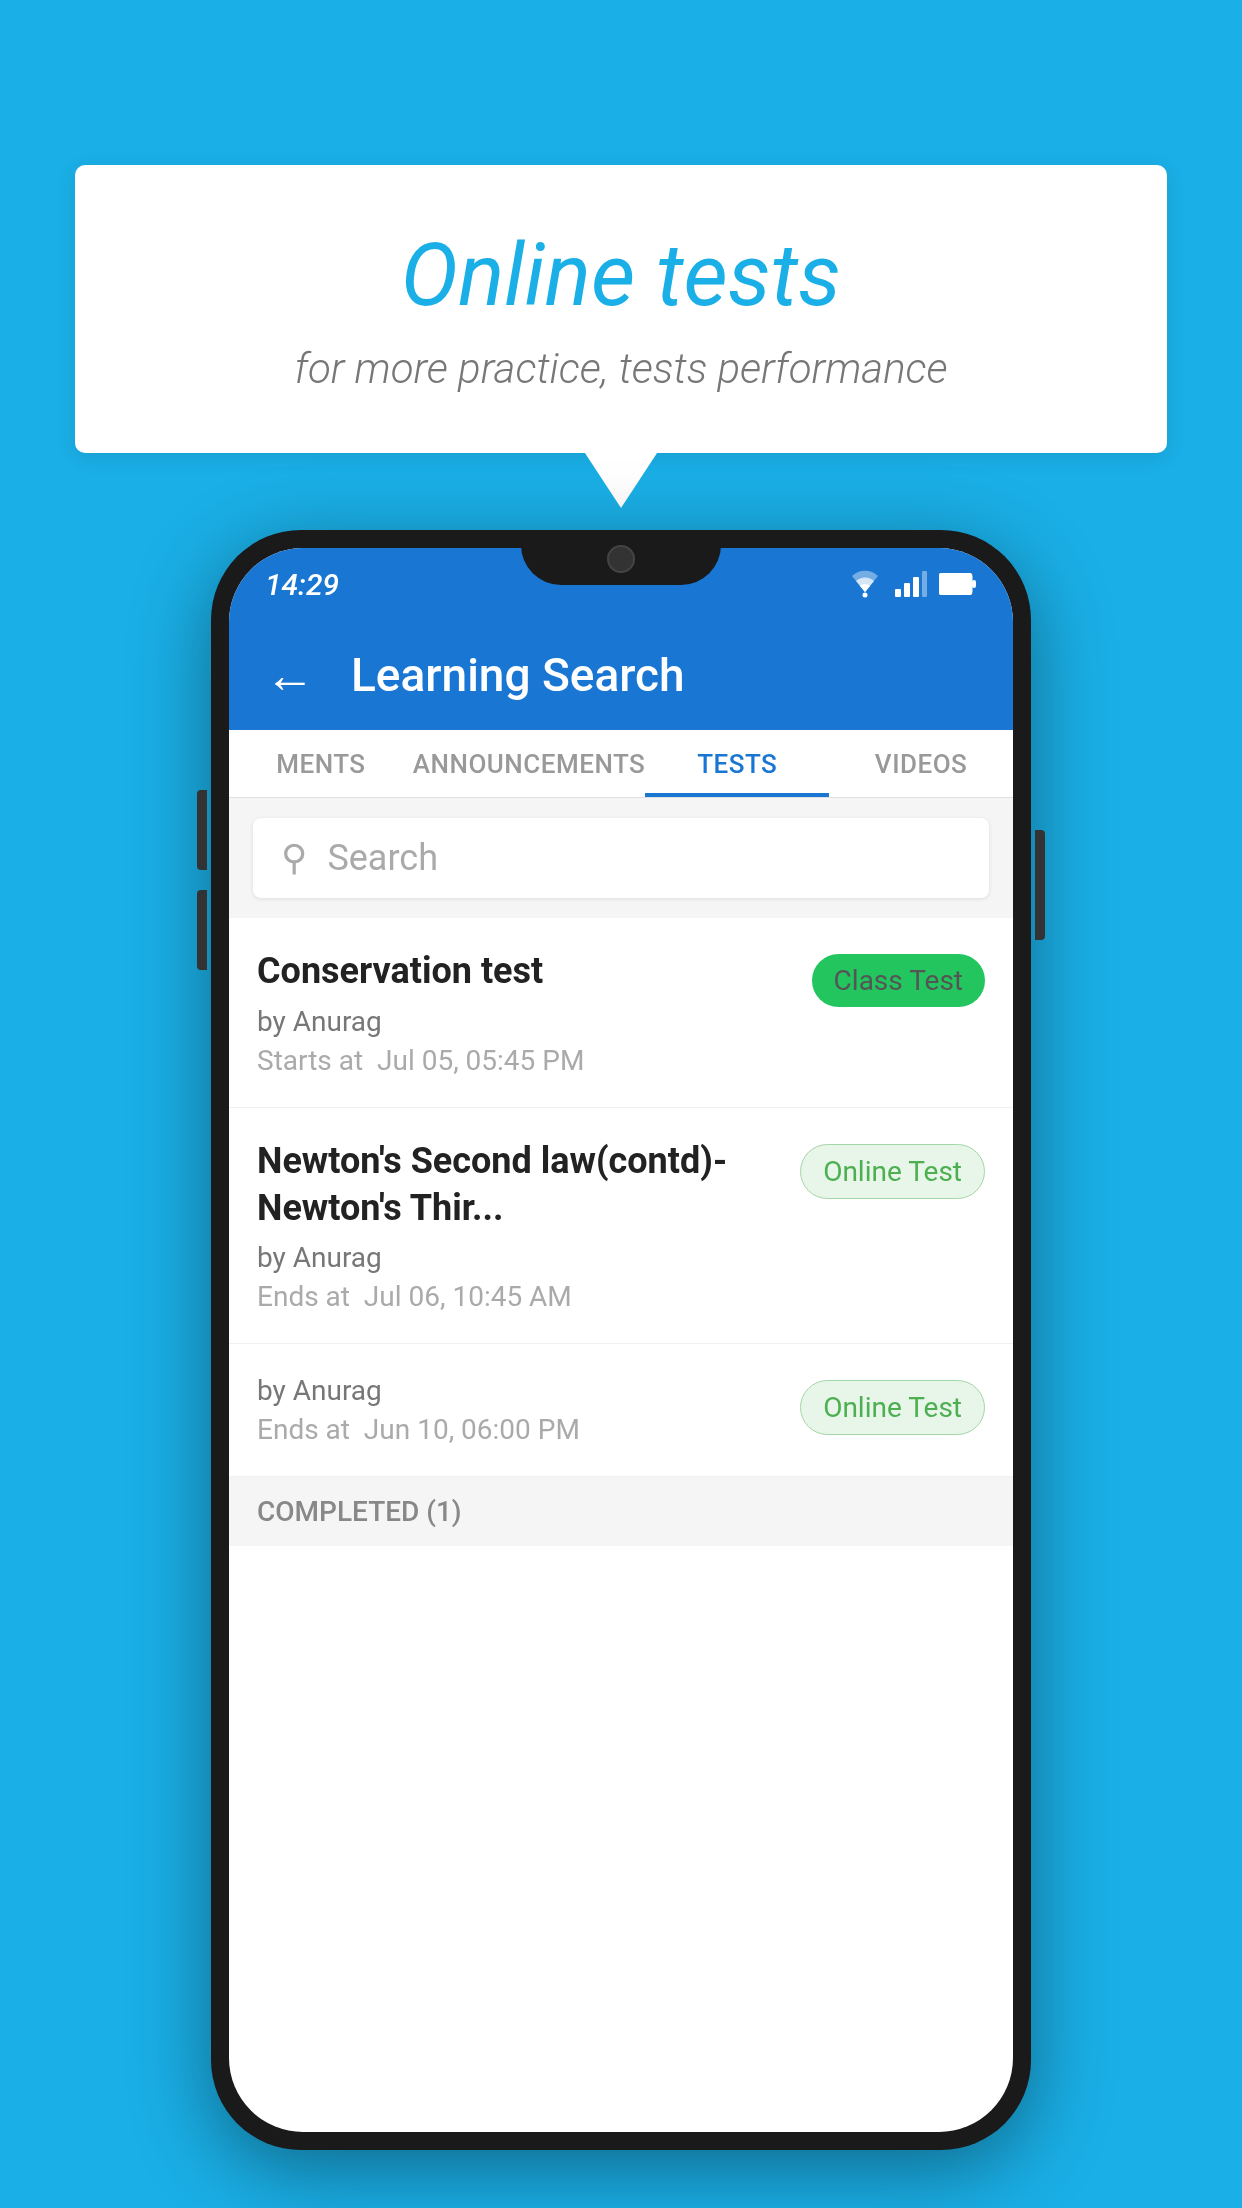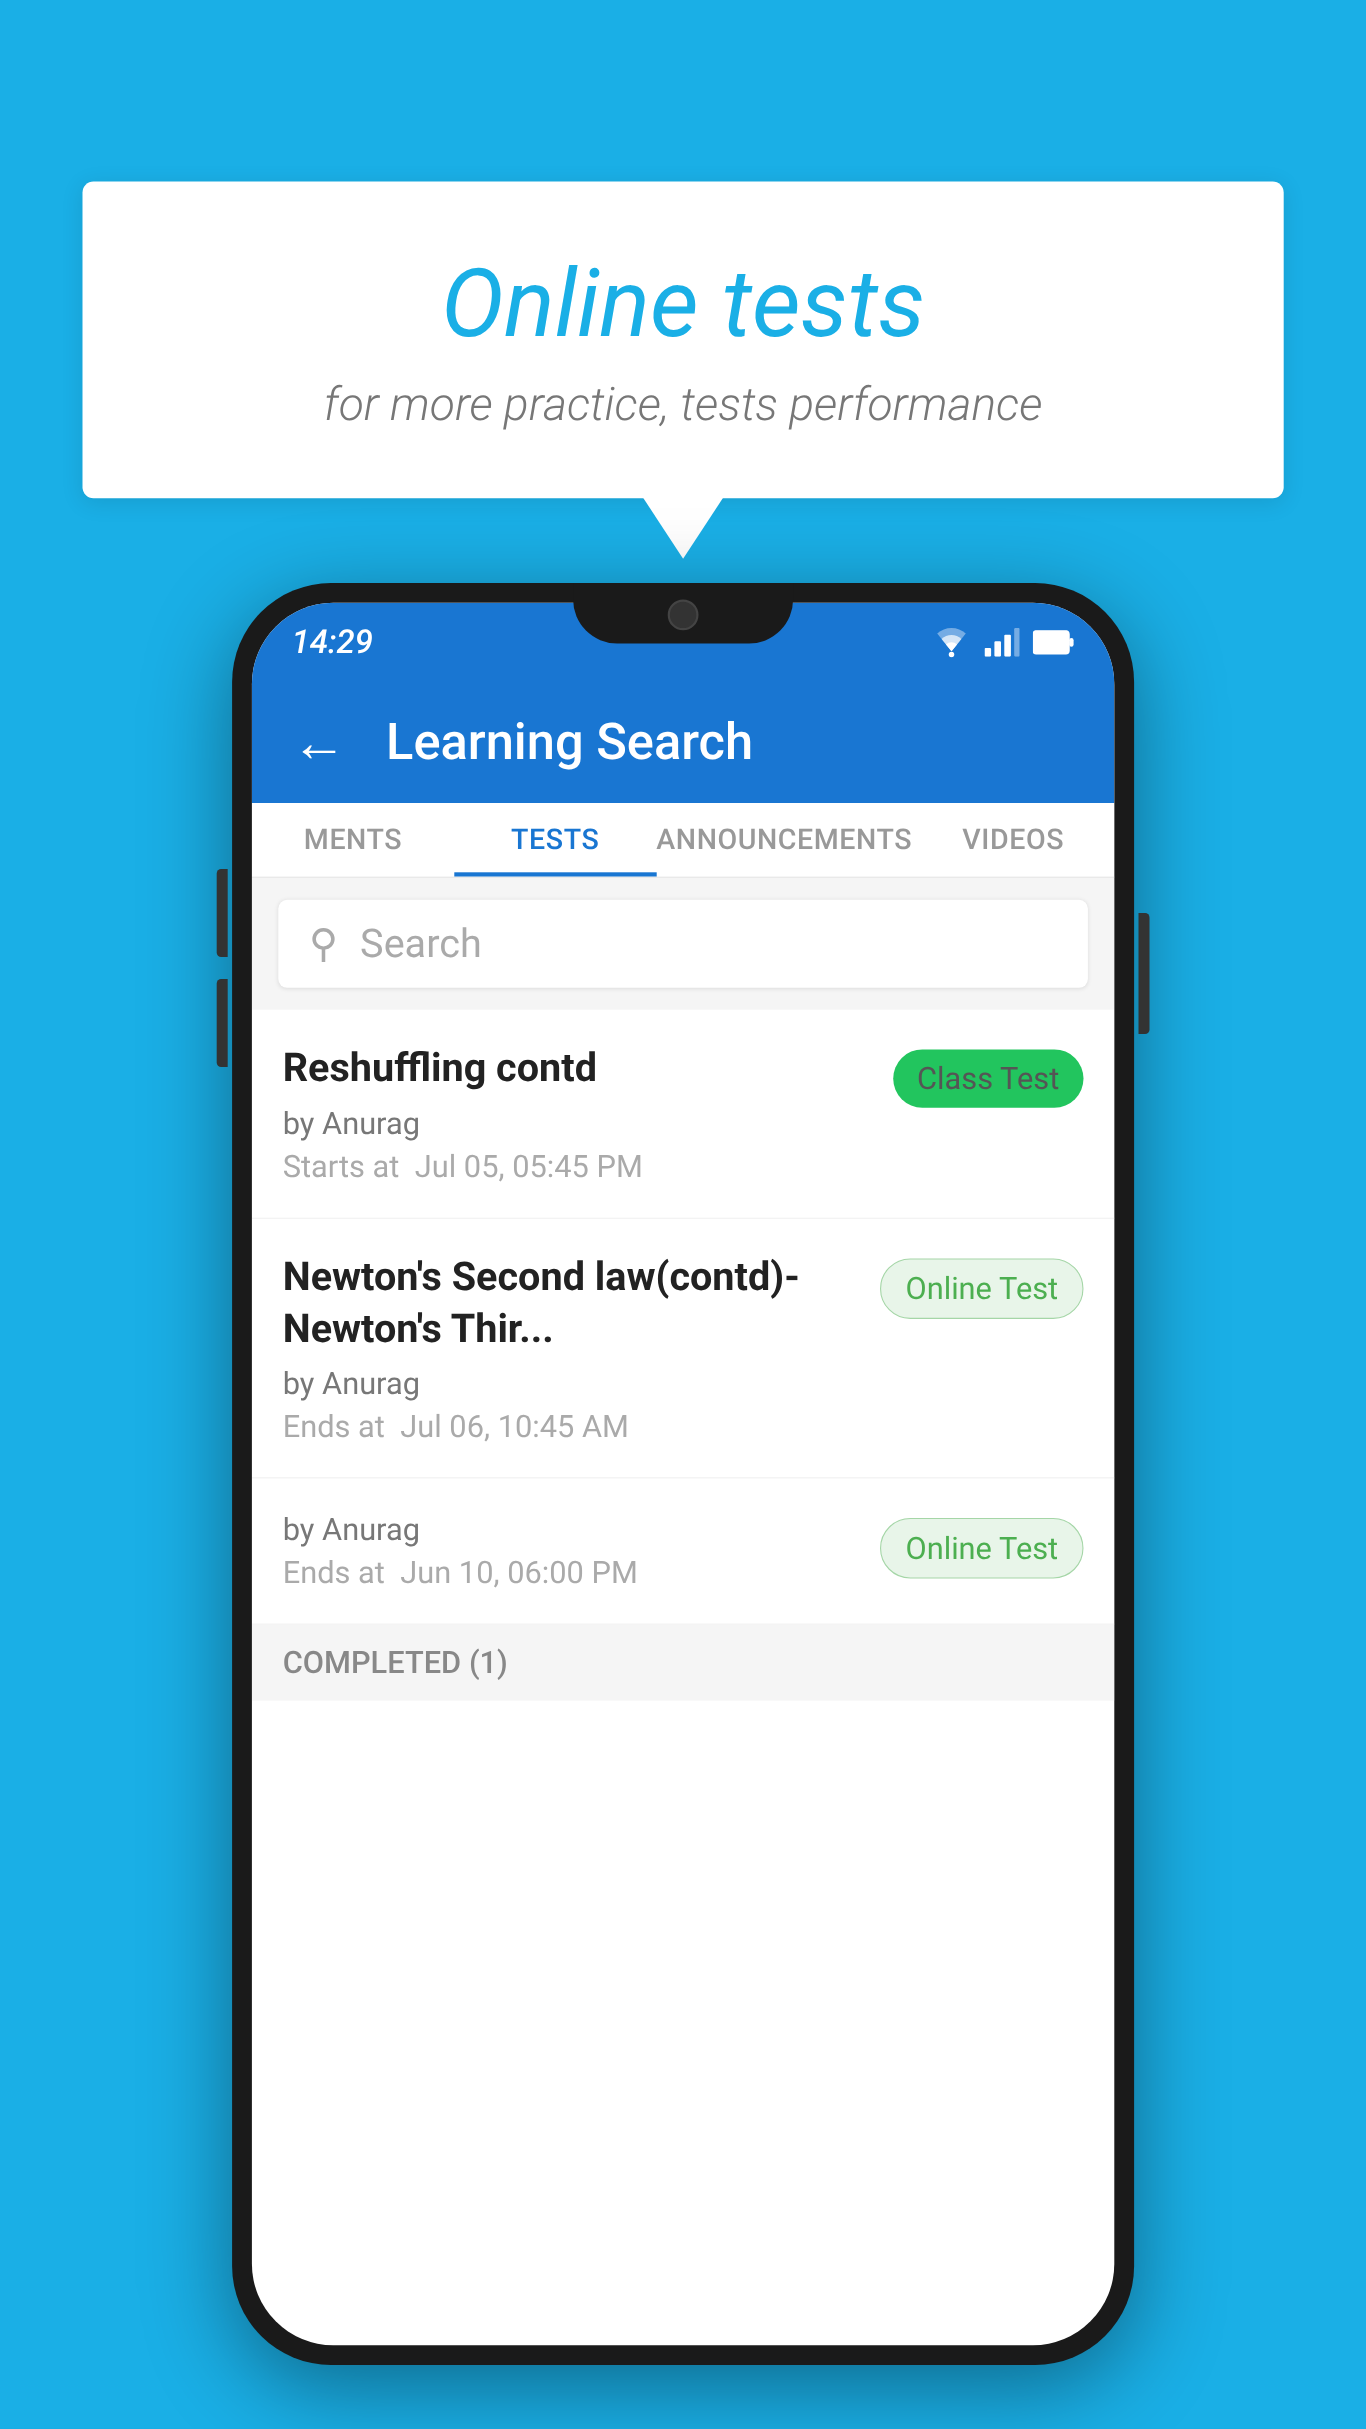--- a/index.html
+++ b/index.html
@@ -398,44 +398,44 @@
 
       <div class="app-bar">
         <span class="back-arrow">←</span>
         <span class="app-bar-title">Learning Search</span>
       </div>
 
       <div class="tab-bar">
         <div class="tab-item">
           <span>MENTS</span>
         </div>
+        <div class="tab-item">
+          <span>ANNOUNCEMENTS</span>
+        </div>
         <div class="tab-item active">
           <span>TESTS</span>
-        </div>
-        <div class="tab-item">
-          <span>ANNOUNCEMENTS</span>
         </div>
         <div class="tab-item">
           <span>VIDEOS</span>
         </div>
       </div>
 
       <div class="search-container">
         <div class="search-box">
           <span class="search-icon-el">⚲</span>
           <span class="search-placeholder">Search</span>
         </div>
       </div>
 
 
       <div class="test-list">
 
         <div class="test-item">
           <div class="test-item-content">
-            <div class="test-item-title">Reshuffling contd</div>
+            <div class="test-item-title">Conservation test</div>
             <div class="test-item-author">by Anurag</div>
             <div class="test-item-time">
               <span>Starts at</span>&nbsp;&nbsp;<span>Jul 05, 05:45 PM</span>
             </div>
           </div>
           <div class="badge badge-class">Class Test</div>
         </div>
 
         <div class="test-item">
           <div class="test-item-content">

